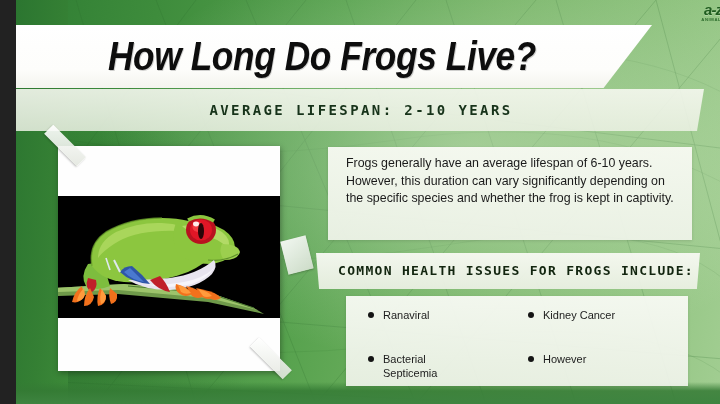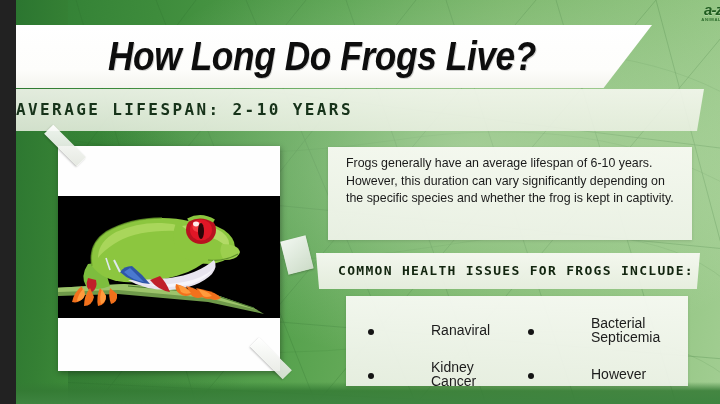--- a/index.html
+++ b/index.html
@@ -107,21 +107,22 @@
     position: absolute;
     left: -12px; top: 89px;
     width: 700px; height: 42px;
     background: linear-gradient(180deg, rgba(246,248,240,.90) 0%, rgba(238,242,230,.85) 100%);
     clip-path: polygon(0 0, 100% 0, 99% 100%, 0 100%);
   }
   .subtitle-text {
     position: absolute;
     left: 0; top: 96px;
     width: 690px;
-    font-size: 16px;
+    text-align: center;
+    font-size: 14px;
     line-height: 28px;
     font-weight: bold;
     color: #17331a;
     letter-spacing: 2.4px;
     white-space: nowrap;
     font-family: "DejaVu Sans Mono", monospace;
   }
 
   
   .photo-frame {
@@ -214,25 +215,24 @@
     position: absolute;
     left: 352px; top: 308px;
     width: 310px;
     display: grid;
     grid-template-columns: 150px 150px;
     grid-auto-rows: 44px;
     column-gap: 10px;
   }
   .bullet-item {
     display: flex;
-    align-items: center;
-    font-size: 14px;
+    align-items: flex-start;
+    font-size: 11px;
     line-height: 14px;
     color: #1c1c1c;
-    gap: 48px;
   }
   .bullet-dot {
     width: 6px; height: 6px;
     border-radius: 50%;
     background: #141414;
     margin-right: 9px;
     margin-top: 4px;
     flex: 0 0 auto;
   }
   .bullet-label { white-space: pre-line; }
@@ -361,26 +361,26 @@
   <div class="issues-title">COMMON HEALTH ISSUES FOR FROGS INCLUDE:</div>
 
   <div class="bullets-panel"></div>
   <div class="bullets-grid">
     <div class="bullet-item">
       <span class="bullet-dot"></span>
       <span class="bullet-label">Ranaviral</span>
     </div>
     <div class="bullet-item">
       <span class="bullet-dot"></span>
-      <span class="bullet-label">Bacterial
-Septicemia</span>
+      <span class="bullet-label">Kidney Cancer</span>
     </div>
     <div class="bullet-item">
       <span class="bullet-dot"></span>
-      <span class="bullet-label">Kidney Cancer</span>
+      <span class="bullet-label">Bacterial
+Septicemia</span>
     </div>
     <div class="bullet-item">
       <span class="bullet-dot"></span>
       <span class="bullet-label">However</span>
     </div>
   </div>
 
 </div>
 
 </body></html>

